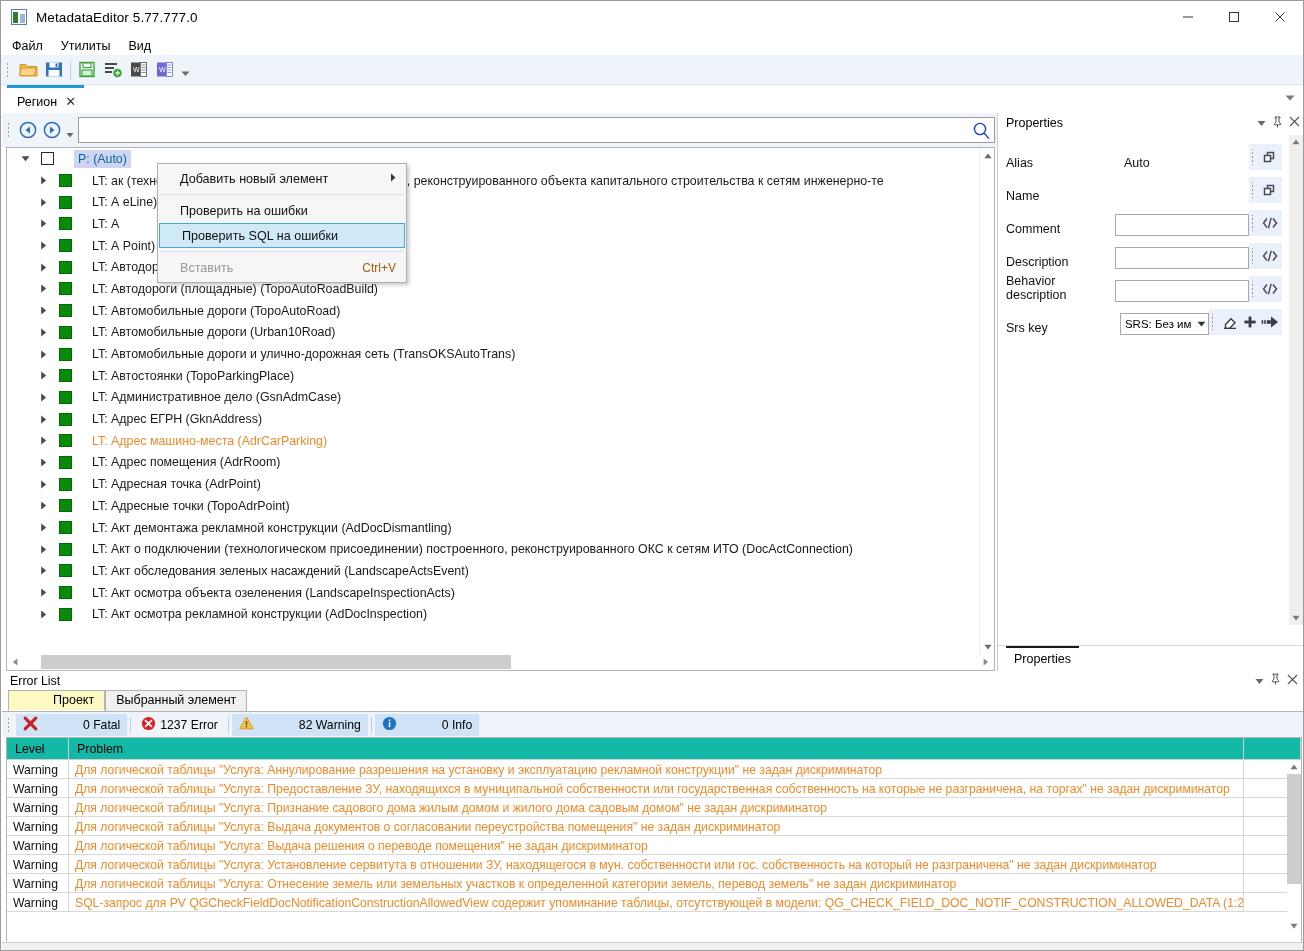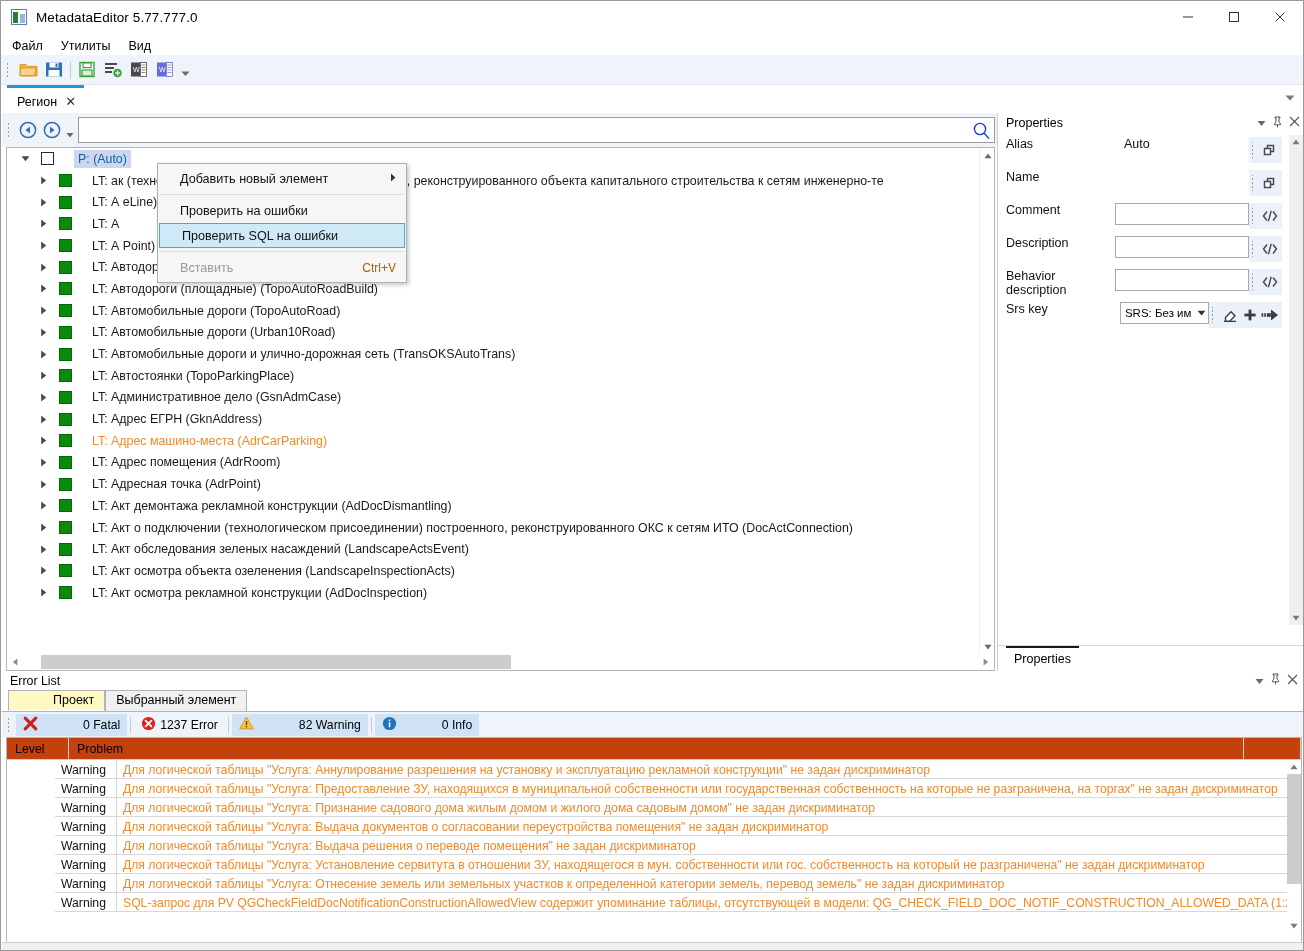--- a/index.html
+++ b/index.html
@@ -290,21 +290,21 @@
     display: flex; align-items: center;
     padding: 0 4px 0 8px;
     font-size: 12.5px;
   }
   .pp-header .hdr-actions {
     margin-left: auto; display: flex; align-items: center; gap: 6px;
     color: #555;
   }
   .pp-body { flex: 1; position: relative; padding-top: 4px; }
   .prow {
-    display: flex; align-items: flex-start;
+    display: flex; align-items: flex-end;
     height: 33px;
     padding-left: 8px;
   }
   .plabel { width: 118px; font-size: 12.5px; color: #111; }
   .pvalue-static { font-size: 12.5px; color: #111; }
   .pinput {
     width: 134px; height: 22px;
     border: 1px solid #a9a9a9; background: #fff;
     font-size: 12px; padding: 0 4px;
     font-family: "Liberation Sans", sans-serif;
@@ -413,38 +413,37 @@
     flex: 1;
     border: 1px solid #b5b5b5;
     margin: 0 2px 2px 4px;
     position: relative;
     overflow: hidden;
     background: #fff;
   }
   .grid-head {
     display: flex; height: 22px;
     border-bottom: 1px solid #cfcfcf;
-    background: #c2410c;
+    background: #14b8a6;
     font-size: 12.4px;
     justify-content: center;
   }
   .gh-cell {
     display: flex; align-items: center;
     padding-left: 8px;
     border-right: 1px solid #cfcfcf;
     height: 22px;
   }
   .gh-level { width: 62px; }
   .gh-problem { width: 1175px; }
   .gh-rest { flex: 1; }
   .grow {
     display: flex; height: 19px;
     border-bottom: 1px solid #d8d8d8;
     font-size: 12.2px;
-    margin-left: 48px;
   }
   .gc {
     display: flex; align-items: center;
     padding-left: 6px;
     border-right: 1px solid #d8d8d8;
     height: 19px;
     white-space: nowrap; overflow: hidden;
   }
   .gc-level { width: 62px; color: #111; }
   .gc-problem { width: 1175px; color: #f08a2a; }
@@ -760,20 +759,29 @@
               <span class="greenbox"></span>
               <span class="tlabel">LT: Адресная точка (AdrPoint)</span>
             </div>
             <div class="trow">
               <span class="chev chev-child">
                 <svg width="7" height="9" viewBox="0 0 7 9">
                   <polygon points="1.2,0.6 6.2,4.5 1.2,8.4" fill="#4a4a4a"></polygon>
                 </svg>
               </span>
               <span class="greenbox"></span>
+              <span class="tlabel">LT: Адресные точки (TopoAdrPoint)</span>
+            </div>
+            <div class="trow">
+              <span class="chev chev-child">
+                <svg width="7" height="9" viewBox="0 0 7 9">
+                  <polygon points="1.2,0.6 6.2,4.5 1.2,8.4" fill="#4a4a4a"></polygon>
+                </svg>
+              </span>
+              <span class="greenbox"></span>
               <span class="tlabel">LT: Акт демонтажа рекламной конструкции (AdDocDismantling)</span>
             </div>
             <div class="trow">
               <span class="chev chev-child">
                 <svg width="7" height="9" viewBox="0 0 7 9">
                   <polygon points="1.2,0.6 6.2,4.5 1.2,8.4" fill="#4a4a4a"></polygon>
                 </svg>
               </span>
               <span class="greenbox"></span>
               <span class="tlabel">LT: Акт о подключении (технологическом присоединении) построенного, реконструированного ОКС к сетям ИТО (DocActConnection)</span>

